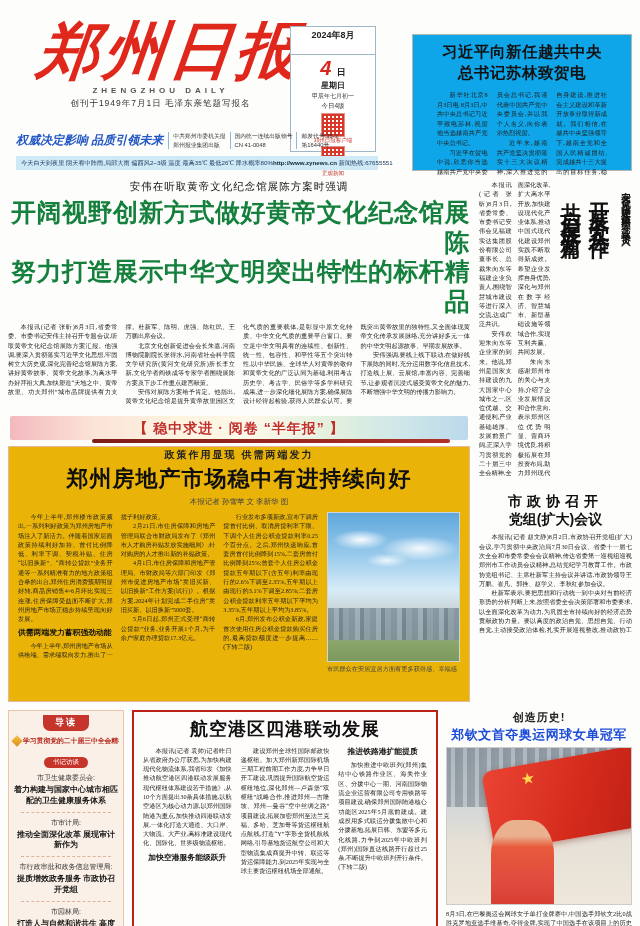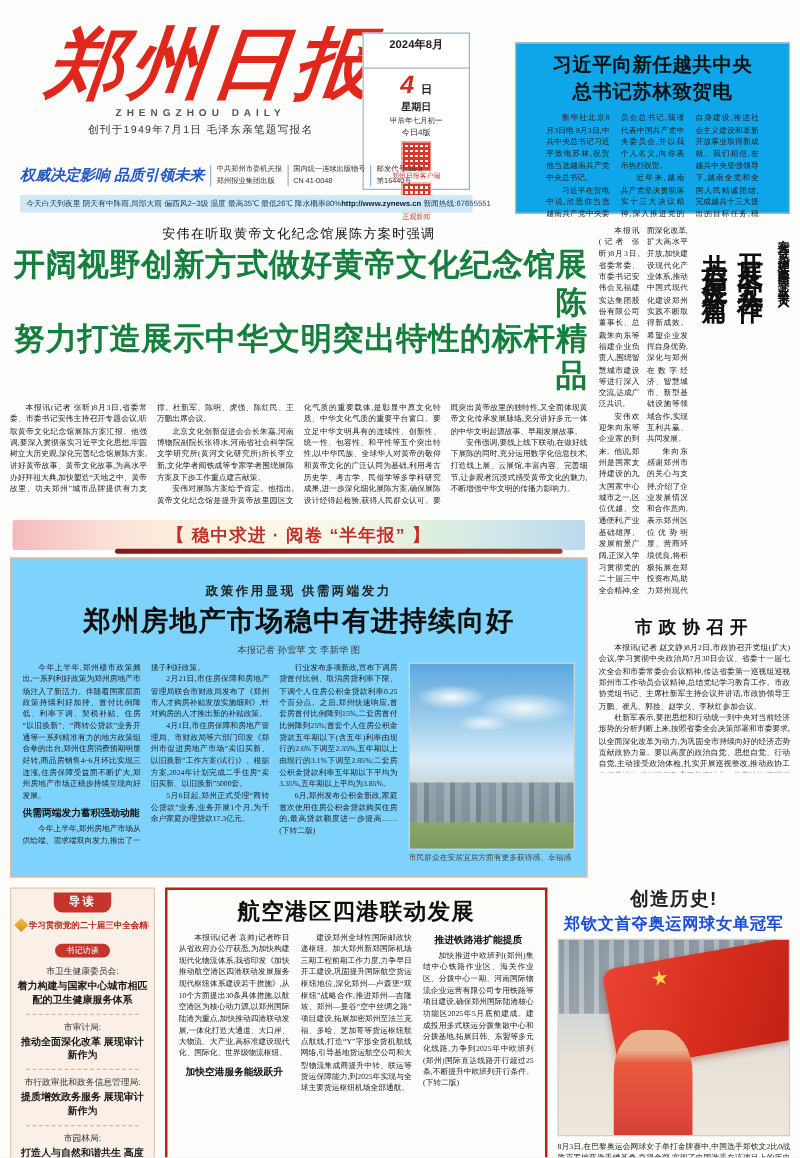--- a/index.html
+++ b/index.html
@@ -60,21 +60,21 @@
     font-size:6.2px; line-height:1.5; text-align:justify; color:#222; }
 
   .banner { margin:8px 2px 6px; height:24px; position:relative; text-align:center;
     background:linear-gradient(90deg,#f3b9bd 0%,#fbe3d8 18%,#fdf4df 38%,#fdf8ea 52%,#e3f0de 70%,#cfe7e8 85%,#bcd9ec 100%);
     border-radius:2px; }
   .banner span { font-size:14px; font-weight:900; color:#c23128; line-height:24px; letter-spacing:1px;
     text-shadow:0 1px 0 #fff; }
   .banner::after { content:""; position:absolute; left:18%; right:4%; bottom:-3px; height:4px;
     background:linear-gradient(90deg,#7e1d18,#b03028); border-radius:2px; }
 
-  .re-article { border:1px solid #e7b6a0; padding:19px 9px 6px; height:256px; background:#7dd3fc; }
+  .re-article { border:1px solid #e7b6a0; padding:1px 9px 6px; height:256px; background:#eab308; }
   .re-article .kicker { text-align:center; font-size:10px; font-weight:bold; color:#222; letter-spacing:2px; }
   .re-article h1 { text-align:center; font-size:22px; font-weight:900; color:#0f0f0f; letter-spacing:1px; margin-top:2px; }
   .re-article .byline { text-align:center; font-size:7.5px; color:#444; margin:3px 0 5px; }
   .re-body { display:flex; gap:9px; }
   .re-body .cols { width:300px; column-count:3; column-gap:8px; height:180px; overflow:hidden;
     font-size:6.2px; line-height:1.5; text-align:justify; color:#222; }
   .re-body h4 { font-size:7.8px; font-weight:900; color:#111; margin:4px 0 3px; line-height:1.3; }
   .photo-col { flex:1; }
   .city-photo { height:150px; border:1px solid #cdd5da; position:relative; overflow:hidden;
     background:linear-gradient(180deg,#5ea7dd 0%,#9cccec 30%,#d8ecf8 52%,#c9d3d6 66%,#a2b2ba 76%,#8aa468 88%,#7d9a5e 100%); }
@@ -119,21 +119,21 @@
   .guide-div { border-top:1px dashed #dcb49c; margin:5px 8px 0; }
 
   .airport { flex:1; border:2px solid #bb2318; background:#fffdfc; padding:6px 9px; }
   .airport .kicker { text-align:center; font-size:9px; color:#222; letter-spacing:1px; }
   .airport h1 { text-align:center; font-size:18px; font-weight:900; color:#0f0f0f; line-height:1.25; letter-spacing:1px; }
   .airport .cols { margin-top:5px; column-count:3; column-gap:9px; height:168px; overflow:hidden;
     font-size:6.2px; line-height:1.5; text-align:justify; color:#222; }
   .airport h4 { font-size:7.8px; font-weight:900; text-align:center; margin:4px 0 3px; color:#111; }
 
   .tennis { width:186px; }
-  .tennis .kicker { text-align:center; font-size:15px; font-weight:bold; color:#222; letter-spacing:1px; }
+  .tennis .kicker { text-align:center; font-size:11px; font-weight:bold; color:#222; letter-spacing:1px; }
   .tennis h1 { text-align:center; font-size:13px; font-weight:900; color:#1d4ed8; margin-top:1px; letter-spacing:0.5px; }
   .tennis-photo { height:158px; margin-top:3px; border:1px solid #ccc; position:relative; overflow:hidden;
     background:linear-gradient(180deg,#b9c5cd 0%,#ccd5d9 30%,#e6e0d6 60%,#efe7db 100%); }
   .tennis-photo .crowd { position:absolute; top:0; left:0; width:100%; height:38%;
     background:repeating-linear-gradient(90deg,rgba(90,100,110,.45) 0 4px,rgba(150,160,165,.35) 4px 8px,rgba(70,80,95,.4) 8px 12px); }
   .tennis-photo .flag { position:absolute; top:6%; left:22%; width:92%; height:52%;
     background:linear-gradient(115deg,#ea4434 0%,#d42a1c 55%,#b81f14 100%);
     transform:rotate(-10deg); border-radius:10px; box-shadow:0 2px 6px rgba(120,30,20,.4); }
   .tennis-photo .star { position:absolute; top:14%; left:40%; color:#ffd94d; font-size:14px; transform:rotate(-10deg); }
   .tennis-photo .athlete { position:absolute; bottom:-4%; left:24%; width:34%; height:58%;
@@ -248,20 +248,21 @@
           <p style="text-indent:2em">本报讯(记者 张昕)8月3日,省委常委、市委书记安伟会见福建实达集团股份有限公司董事长、总裁朱向东等福建企业负责人,围绕智慧城市建设等进行深入交流,达成广泛共识。</p>
           <p style="text-indent:2em">安伟欢迎朱向东等企业家的到来。他说,郑州是国家支持建设的九大国家中心城市之一,区位优越、交通便利,产业基础雄厚、发展前景广阔,正深入学习贯彻党的二十届三中全会精神,全面深化改革,扩大高水平开放,加快建设现代化产业体系,推动中国式现代化建设郑州实践不断取得新成效。希望企业发挥自身优势,深化与郑州在数字经济、智慧城市、新型基础设施等领域合作,实现互利共赢、共同发展。</p>
           <p style="text-indent:2em">朱向东感谢郑州市的关心与支持,介绍了企业发展情况和合作意向,表示郑州区位优势明显、营商环境优良,将积极拓展在郑投资布局,助力郑州现代化建设步伐,为郑州高质量发展贡献力量。</p>
         </div>
         <div class="v-head"><span>开展务实合作</span><br><span>共启发展新篇</span></div>
         <div class="v-kicker">安伟会见福建实达集团等企业负责人</div>
       </div>
 
       <div class="cppcc">
         <h2 class="sp">市政协召开</h2>
+        <h2>党组(扩大)会议</h2>
         <div class="body serif">
           <p>本报讯(记者 赵文静)8月2日,市政协召开党组(扩大)会议,学习贯彻中央政治局7月30日会议、省委十一届七次全会和市委常委会会议精神,传达省委第一巡视组巡视郑州市工作动员会议精神,总结党纪学习教育工作。市政协党组书记、主席杜新军主持会议并讲话,市政协领导王万鹏、崔凡、郭拴、赵学义、李秋红参加会议。</p>
           <p>杜新军表示,要把思想和行动统一到中央对当前经济形势的分析判断上来,按照省委全会决策部署和市委要求,以全面深化改革为动力,为巩固全市持续向好的经济态势贡献政协力量。要以高度的政治自觉、思想自觉、行动自觉,主动接受政治体检,扎实开展巡视整改,推动政协工作提质增效;党纪学习教育要学用结合、常态长效,不断强化纪律意识、规矩意识,为政协工作更好服务中国式现代化建设郑州实践提供有力保障。</p>
         </div>
       </div>
     </div>
   </div>
 
   <div class="row2">
 
@@ -278,21 +279,21 @@
         <div class="ttl">着力构建与国家中心城市相匹配的卫生健康服务体系</div>
       </div>
       <div class="guide-div"></div>
       <div class="guide-item">
         <div class="org">市审计局:</div>
         <div class="ttl">推动全面深化改革 展现审计新作为</div>
       </div>
       <div class="guide-div"></div>
       <div class="guide-item">
         <div class="org">市行政审批和政务信息管理局:</div>
-        <div class="ttl">提质增效政务服务 展现审计新作为</div>
+        <div class="ttl">提质增效政务服务 市政协召开党组</div>
       </div>
       <div class="guide-div"></div>
       <div class="guide-item">
         <div class="org">市园林局:</div>
         <div class="ttl">打造人与自然和谐共生 高度融合的美丽郑州</div>
       </div>
       
     </div>
 
     <div class="airport">

